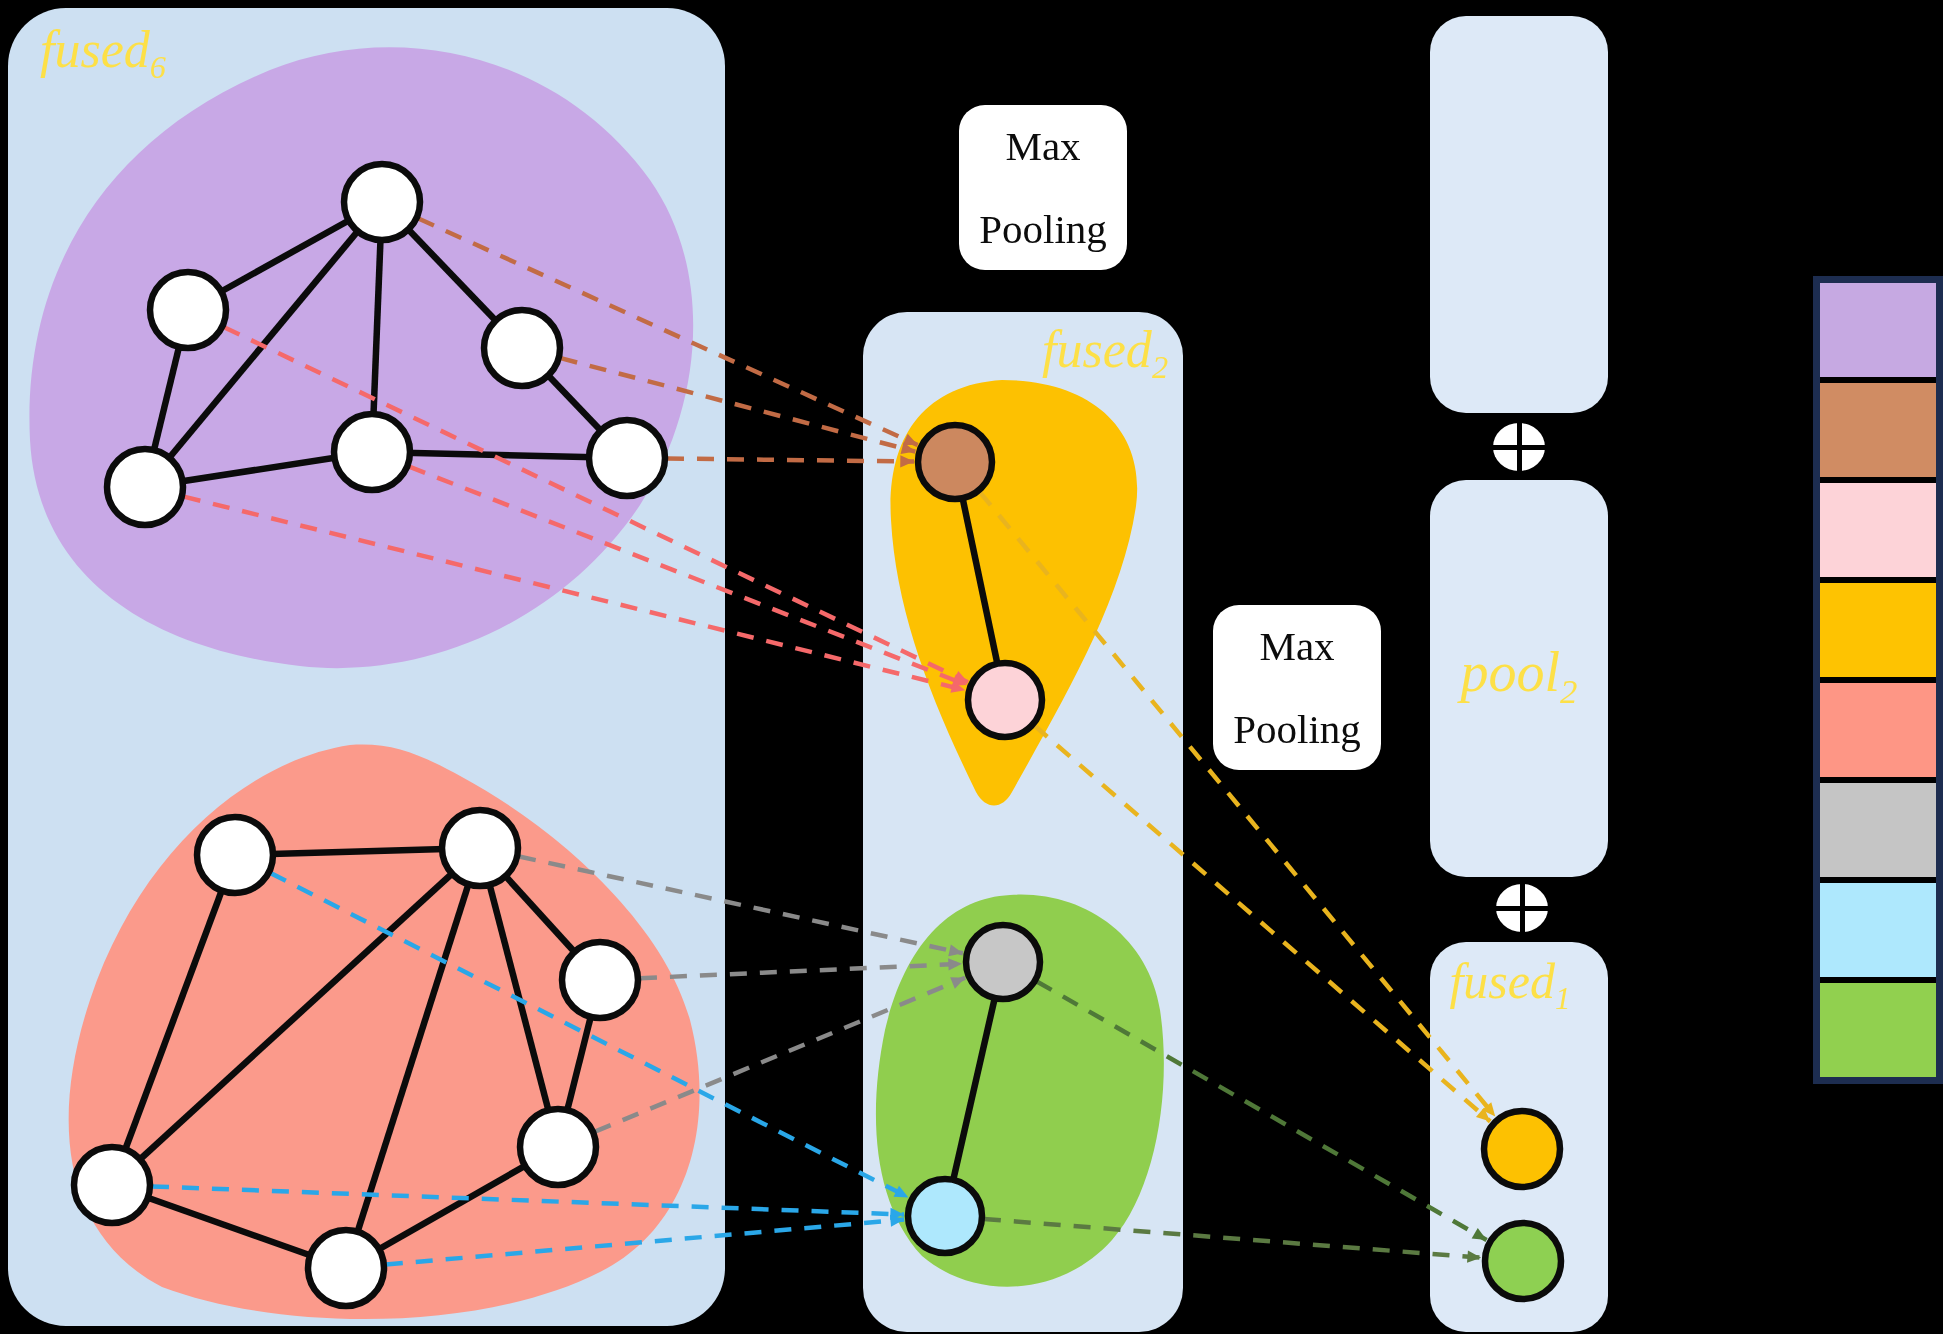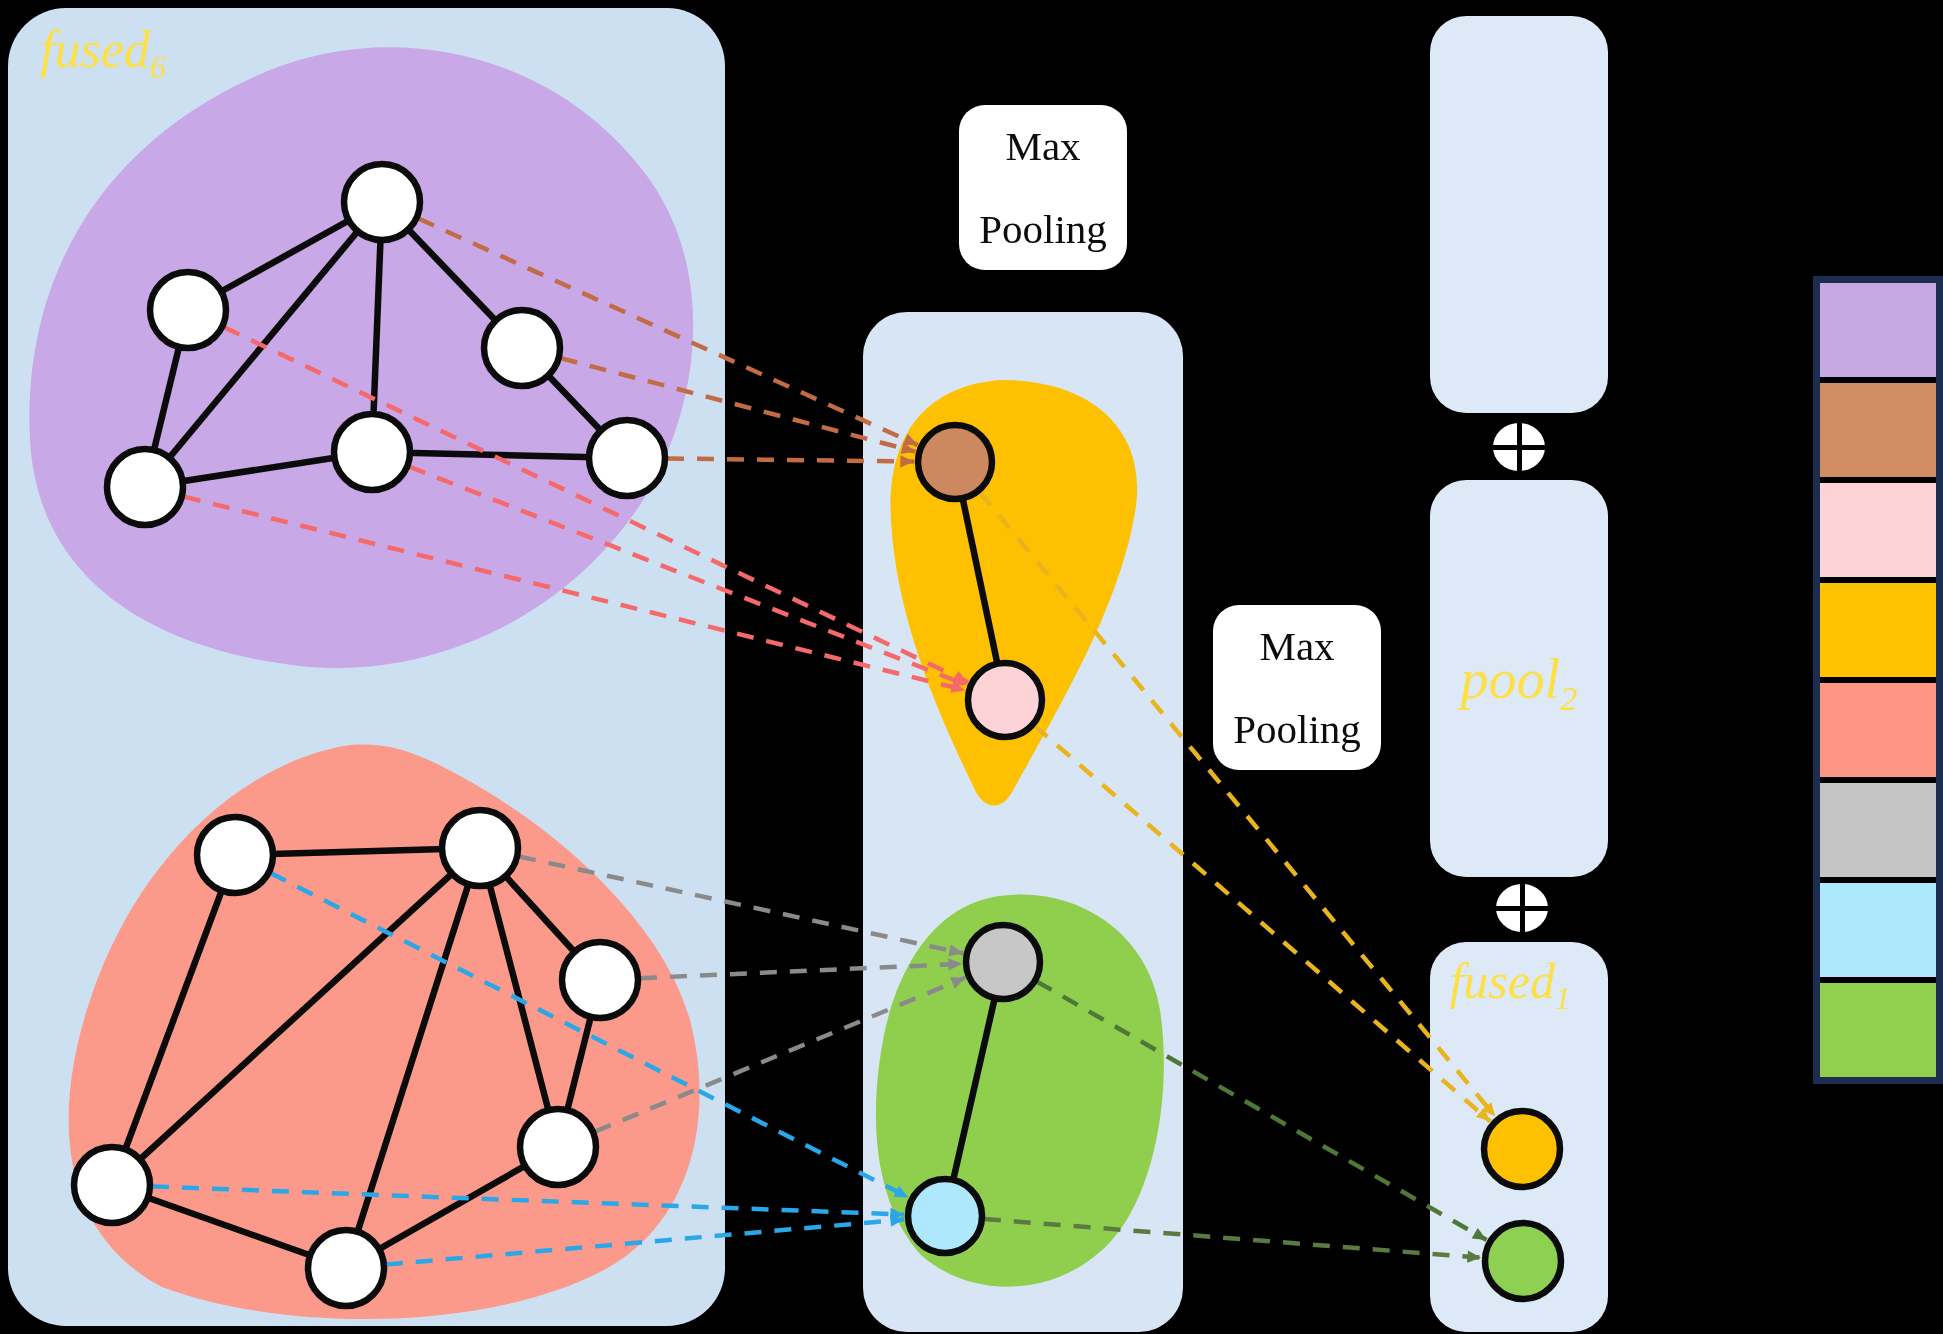--- a/index.html
+++ b/index.html
@@ -10,21 +10,21 @@
   #panel-fused2{left:863px;top:312px;width:320px;height:1020px;}
   #panel-pool6{left:1430px;top:16px;width:178px;height:397px;border-radius:36px;}
   #panel-pool2{left:1430px;top:480px;width:178px;height:397px;border-radius:36px;}
   #panel-fused1{left:1430px;top:942px;width:178px;height:390px;border-radius:36px;}
   svg#diagram-layer{position:absolute;left:0;top:0;z-index:5;}
   .lbl{position:absolute;z-index:8;font-style:italic;color:#fde047;white-space:nowrap;}
   .lbl sub{font-size:0.62em;font-style:italic;}
   #lbl-fused6{left:40px;top:20px;font-size:52px;}
   #lbl-fused2{left:940px;top:320px;width:228px;text-align:right;font-size:52px;}
   #lbl-pool6{left:1430px;top:160px;width:178px;text-align:center;font-size:56px;}
-  #lbl-pool2{left:1430px;top:640px;width:178px;text-align:center;font-size:56px;margin-top:7px;}
+  #lbl-pool2{left:1430px;top:640px;width:178px;text-align:center;font-size:56px;}
   #lbl-fused1{left:1430px;top:952px;width:160px;text-align:center;font-size:50px;}
   .maxpool{position:absolute;z-index:9;background:#fff;border-radius:26px;
            display:flex;flex-direction:column;align-items:center;justify-content:center;
            font-size:41px;line-height:1.22;color:#0c0c0c;text-align:center;gap:33px;}
   #maxpool1{left:959px;top:105px;width:168px;height:165px;}
   #maxpool2{left:1213px;top:605px;width:168px;height:165px;}
   .oplus{position:absolute;z-index:9;width:52px;height:48px;background:#fff;border-radius:50%;}
   .oplus::before,.oplus::after{content:"";position:absolute;background:#000;}
   .oplus::before{left:0;top:50%;width:100%;height:5px;margin-top:-2.5px;}
   .oplus::after{top:0;left:50%;height:100%;width:5px;margin-left:-2.5px;}
@@ -115,20 +115,21 @@
       <circle cx="346" cy="1268" r="38" fill="#ffffff" stroke="#0b0b0b" stroke-width="6.5"></circle>
       <circle cx="955" cy="462" r="37" fill="#cc885f" stroke="#0b0b0b" stroke-width="6.5"></circle>
       <circle cx="1005" cy="700" r="37" fill="#fdd3d8" stroke="#0b0b0b" stroke-width="6.5"></circle>
       <circle cx="1003" cy="962" r="37" fill="#c7c7c7" stroke="#0b0b0b" stroke-width="6.5"></circle>
       <circle cx="945" cy="1216" r="37" fill="#aee8fd" stroke="#0b0b0b" stroke-width="6.5"></circle>
       <circle cx="1522" cy="1149" r="38" fill="#fdc101" stroke="#0b0b0b" stroke-width="6.5"></circle>
       <circle cx="1523" cy="1261" r="38" fill="#8ed052" stroke="#0b0b0b" stroke-width="6.5"></circle>
     </svg>
 
   <div class="lbl" id="lbl-fused6"><span>fused</span><sub>6</sub></div>
+  <div class="lbl" id="lbl-fused2"><span>fused</span><sub>2</sub></div>
   <div class="lbl" id="lbl-pool2"><span>pool</span><sub>2</sub></div>
   <div class="lbl" id="lbl-fused1"><span>fused</span><sub>1</sub></div>
 
   <div class="maxpool" id="maxpool1">
     <span>Max</span>
     <span>Pooling</span>
   </div>
   <div class="maxpool" id="maxpool2">
     <span>Max</span>
     <span>Pooling</span>

